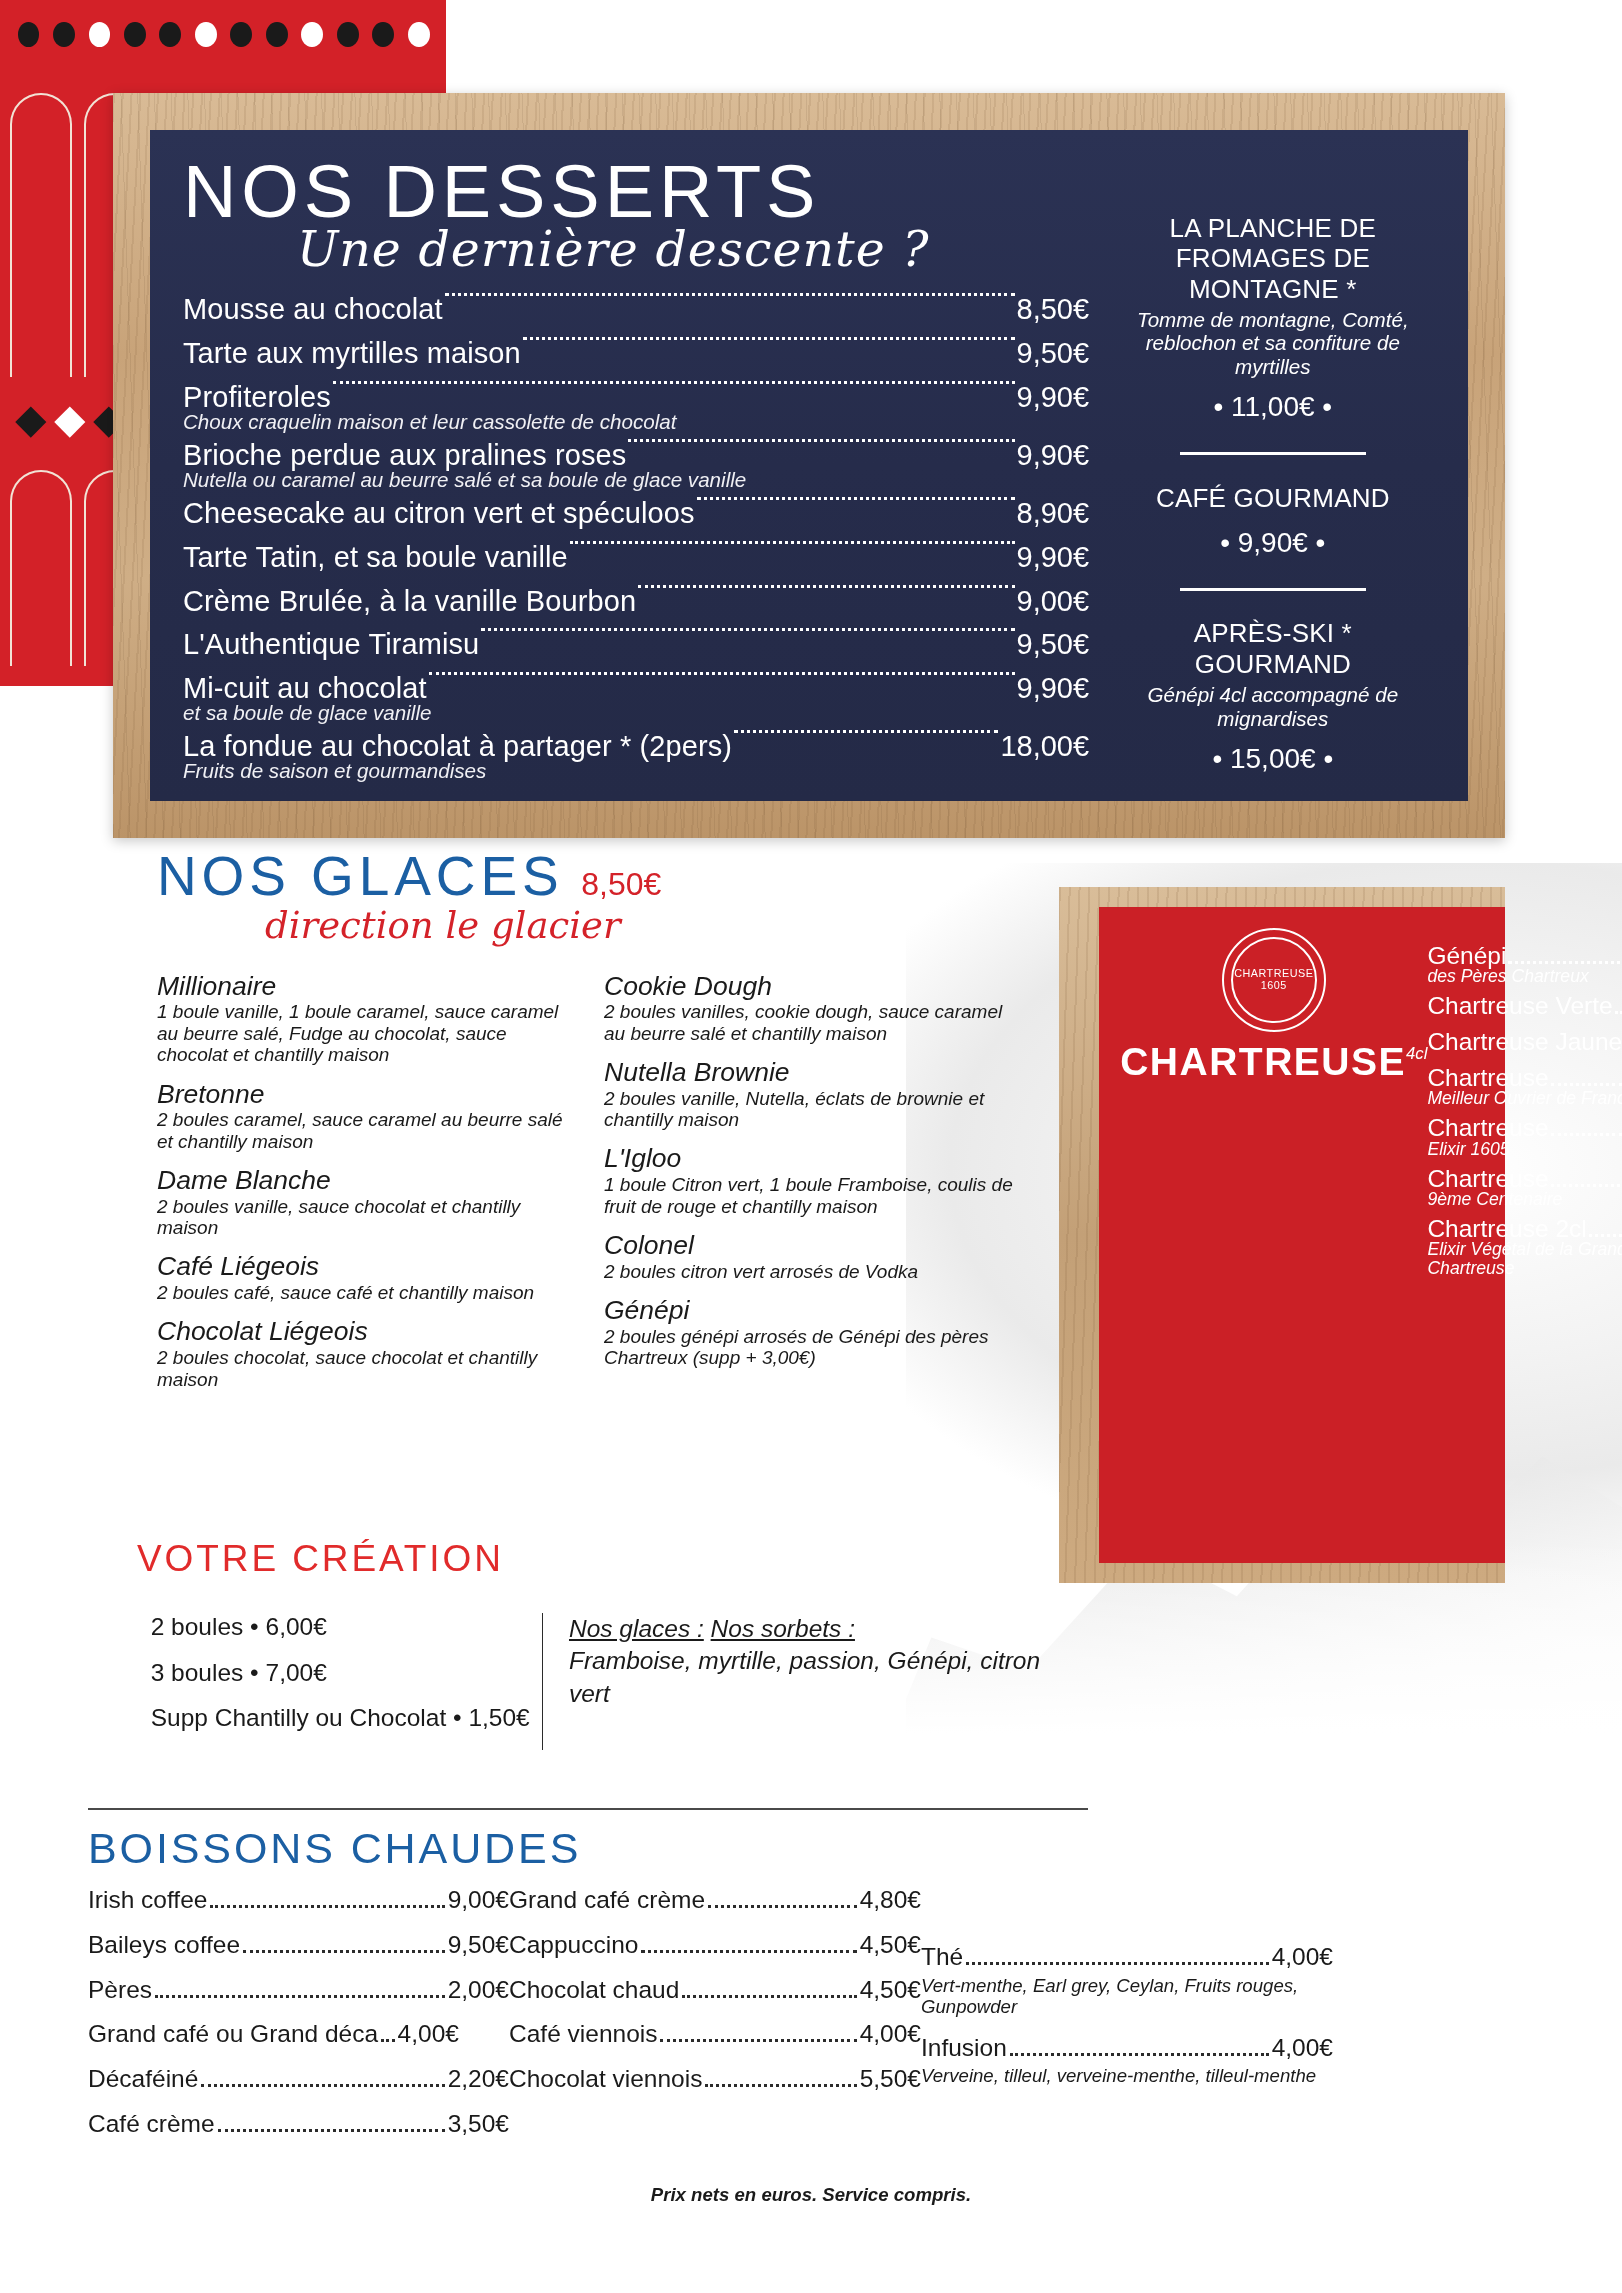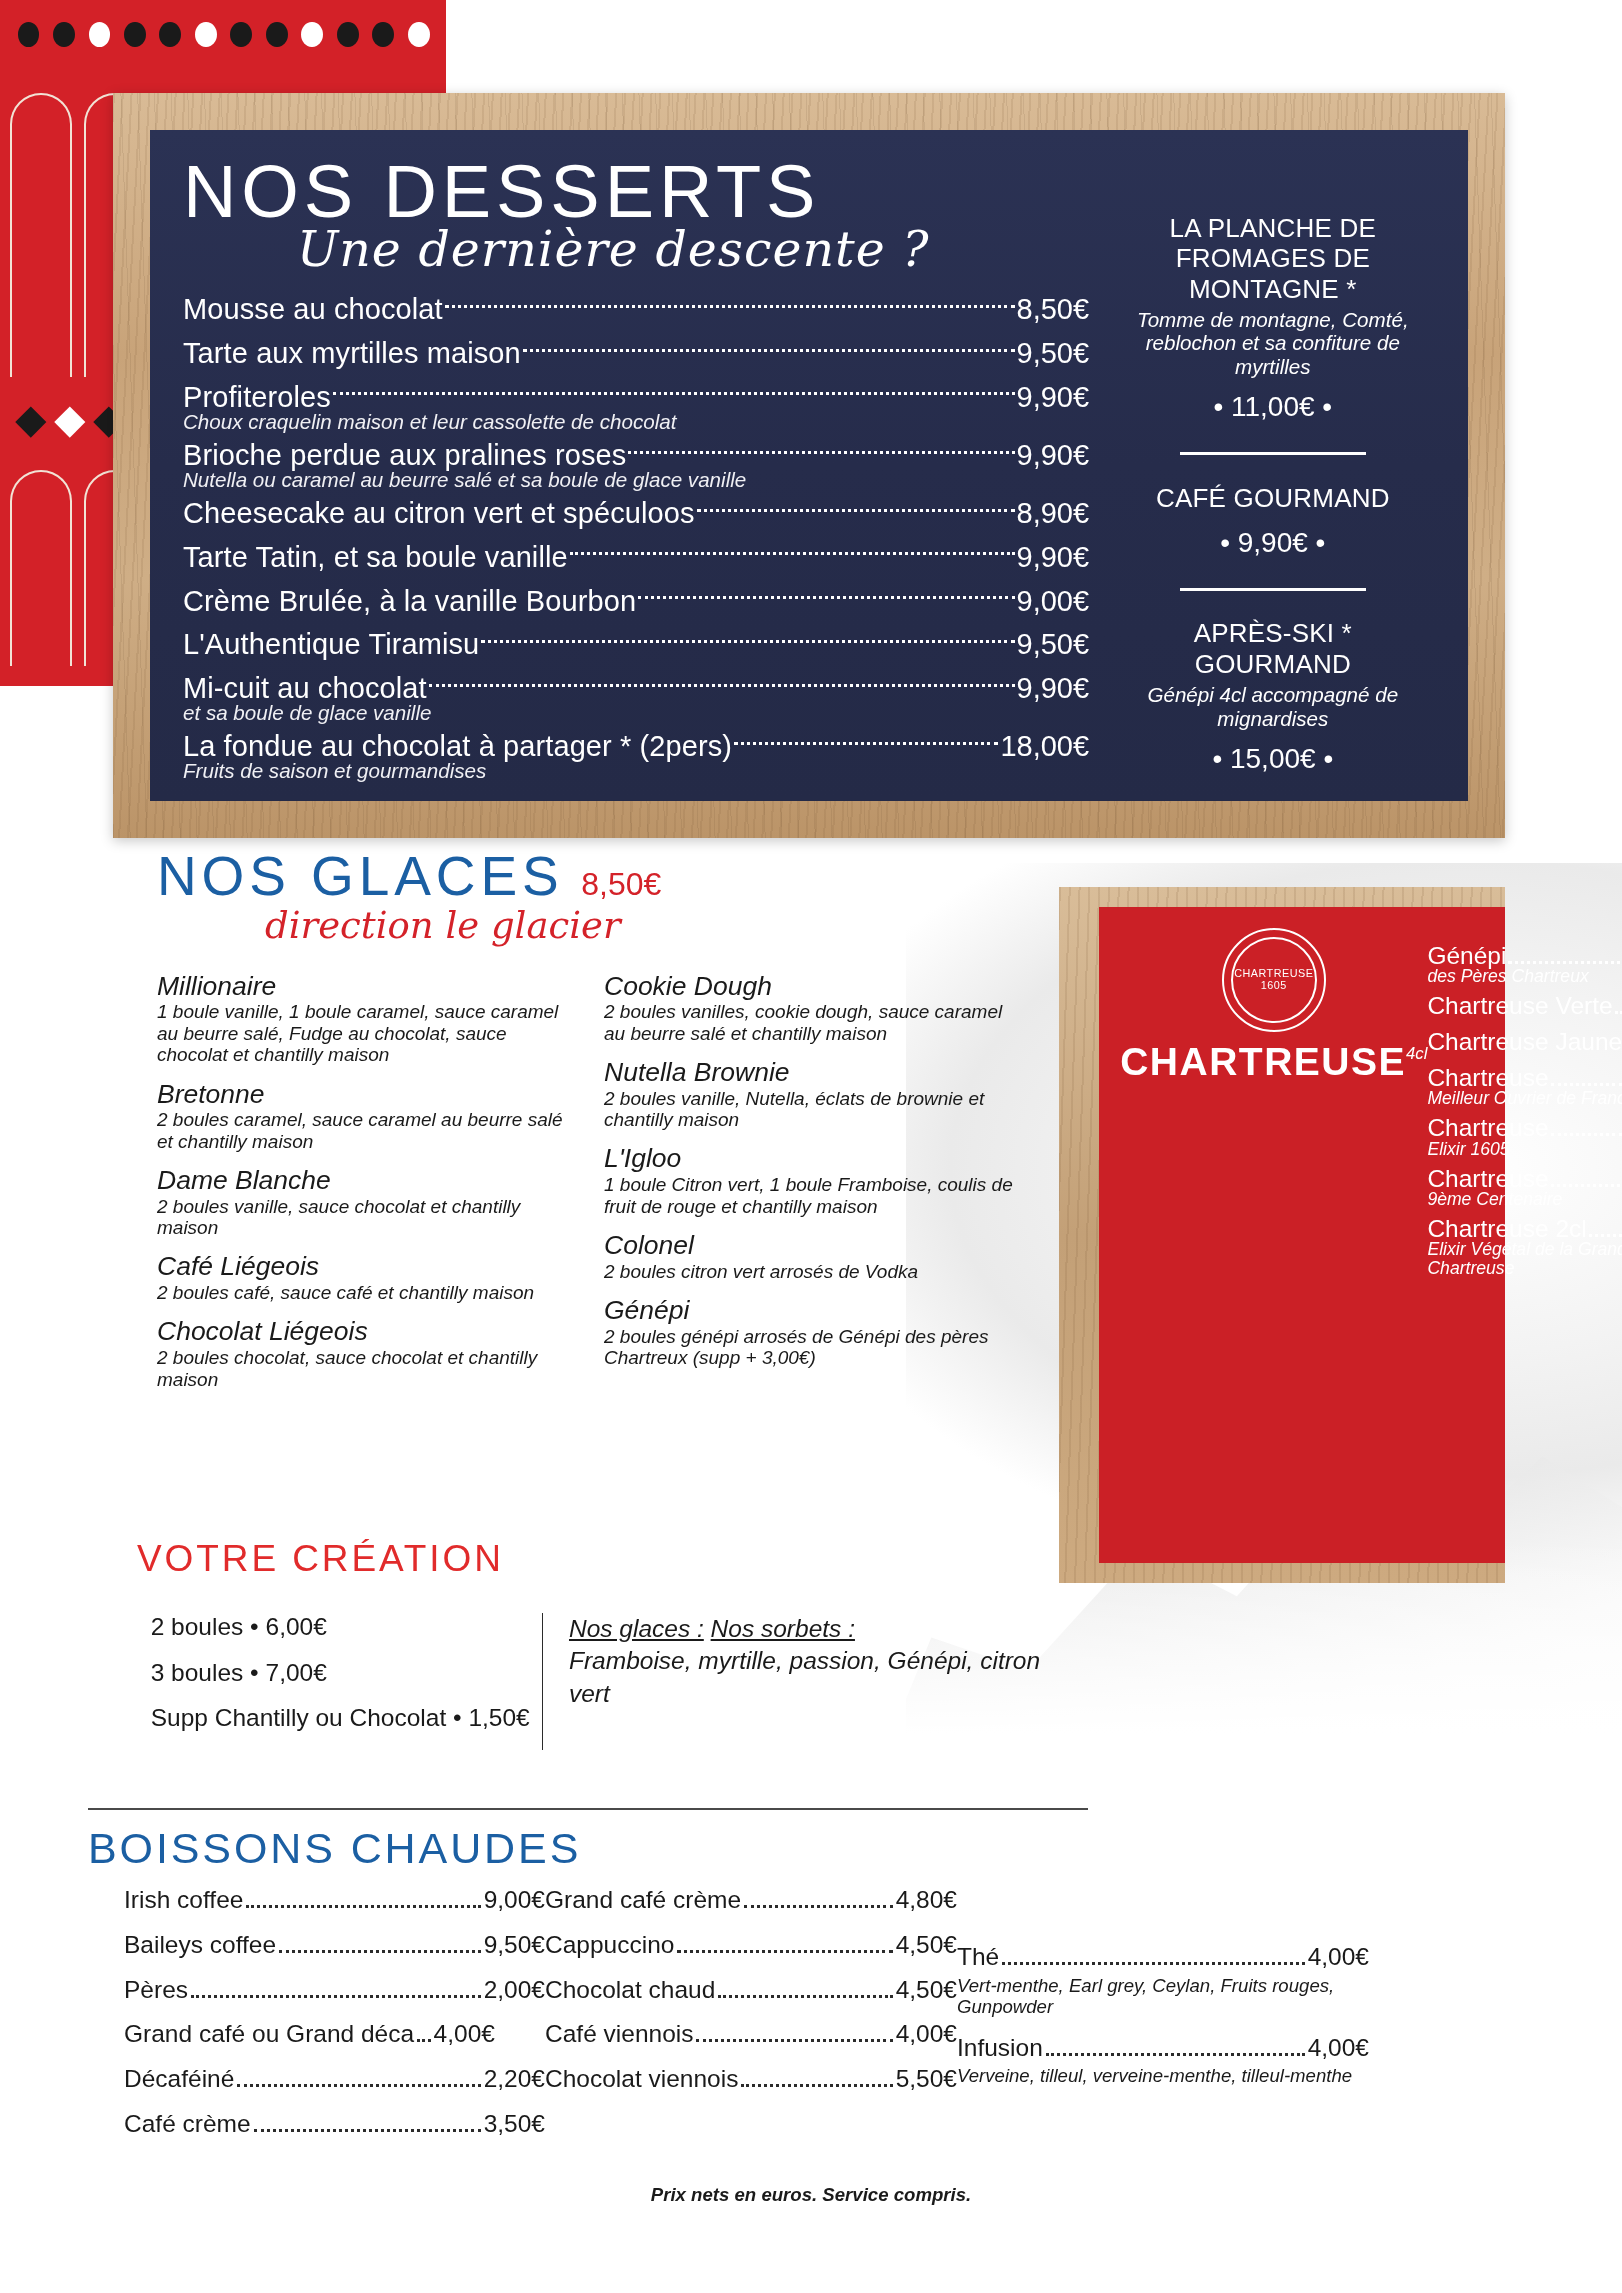--- a/index.html
+++ b/index.html
@@ -90,21 +90,21 @@
     font-size: 74px; font-weight: 300; letter-spacing: 4.9px; color: #ffffff;
     line-height: .96; font-family: "Liberation Sans", sans-serif;
   }
   .title-script {
     font-family: "DejaVu Serif", serif; font-style: italic; font-weight: 400;
     font-size: 49px; color: #ffffff; letter-spacing: 1px;
     margin-top: -5.9px; margin-left: 114px;
   }
 
   .d-list { margin-top: 15.7px; }
-  .d-row { display: flex; align-items: center; color: #ffffff; }
+  .d-row { display: flex; align-items: flex-start; color: #ffffff; }
   .d-name {
     font-size: 29px; font-weight: 400; white-space: nowrap; letter-spacing: 0.1px;
   }
   .d-dots {
     flex: 1; border-bottom: 3.9px dotted #ffffff; margin: 0 2px 6.9px 2px; min-width: 19.6px;
   }
   .d-price { font-size: 29px; white-space: nowrap; }
   .d-desc {
     font-size: 20.6px; font-style: italic; color: #f0f0f4; margin: -3.9px 0 5.9px 0; line-height: 1.12;
   }
@@ -180,21 +180,21 @@
   .c-left { width: 412px; padding-left: 13.7px;}
   .c-left div { font-size: 24.5px; margin-bottom: 17.6px; }
   .c-sep { width: 2px; background: #2b2b2b; margin: 0 25.5px 0 0; align-self: stretch; }
   .c-right { font-size: 24.5px; line-height: 1.32; font-style: italic; }
   .c-right u { text-decoration: underline; }
 
   
   .hot { position: absolute; left: 88px; top: 1808px; width: 1304px; z-index: 4; }
   .hot-rule { width: 1000px; height: 2px; background: #4a4a4a; margin-bottom: 13.7px;}
   .hot-title { font-size: 43px; color: #1b5fa3; letter-spacing: 2.9px; font-weight: 400;}
-  .hot-cols { display: flex; margin-top: 13.7px; margin-left: 36px; }
+  .hot-cols { display: flex; margin-top: 13.7px; }
   .hc { }
   .hc1 { width: 421px; }
   .hc2 { width: 412px; }
   .hc3 { width: 412px; margin-top: 57px; }
   .h-row { display:flex; align-items:baseline; margin-bottom: 16.7px; }
   .h-name { font-size: 24.5px; white-space: nowrap;}
   .h-dots { flex:1; border-bottom: 3.9px dotted #2b2b2b; margin: 0 2.9px 5.9px 2.9px; min-width:7.8px;}
   .h-price { font-size: 24.5px; white-space: nowrap;}
   .h-desc { font-size: 18.6px; font-style: italic; line-height: 1.12; margin: -11.8px 0 15.7px 0;}
 

